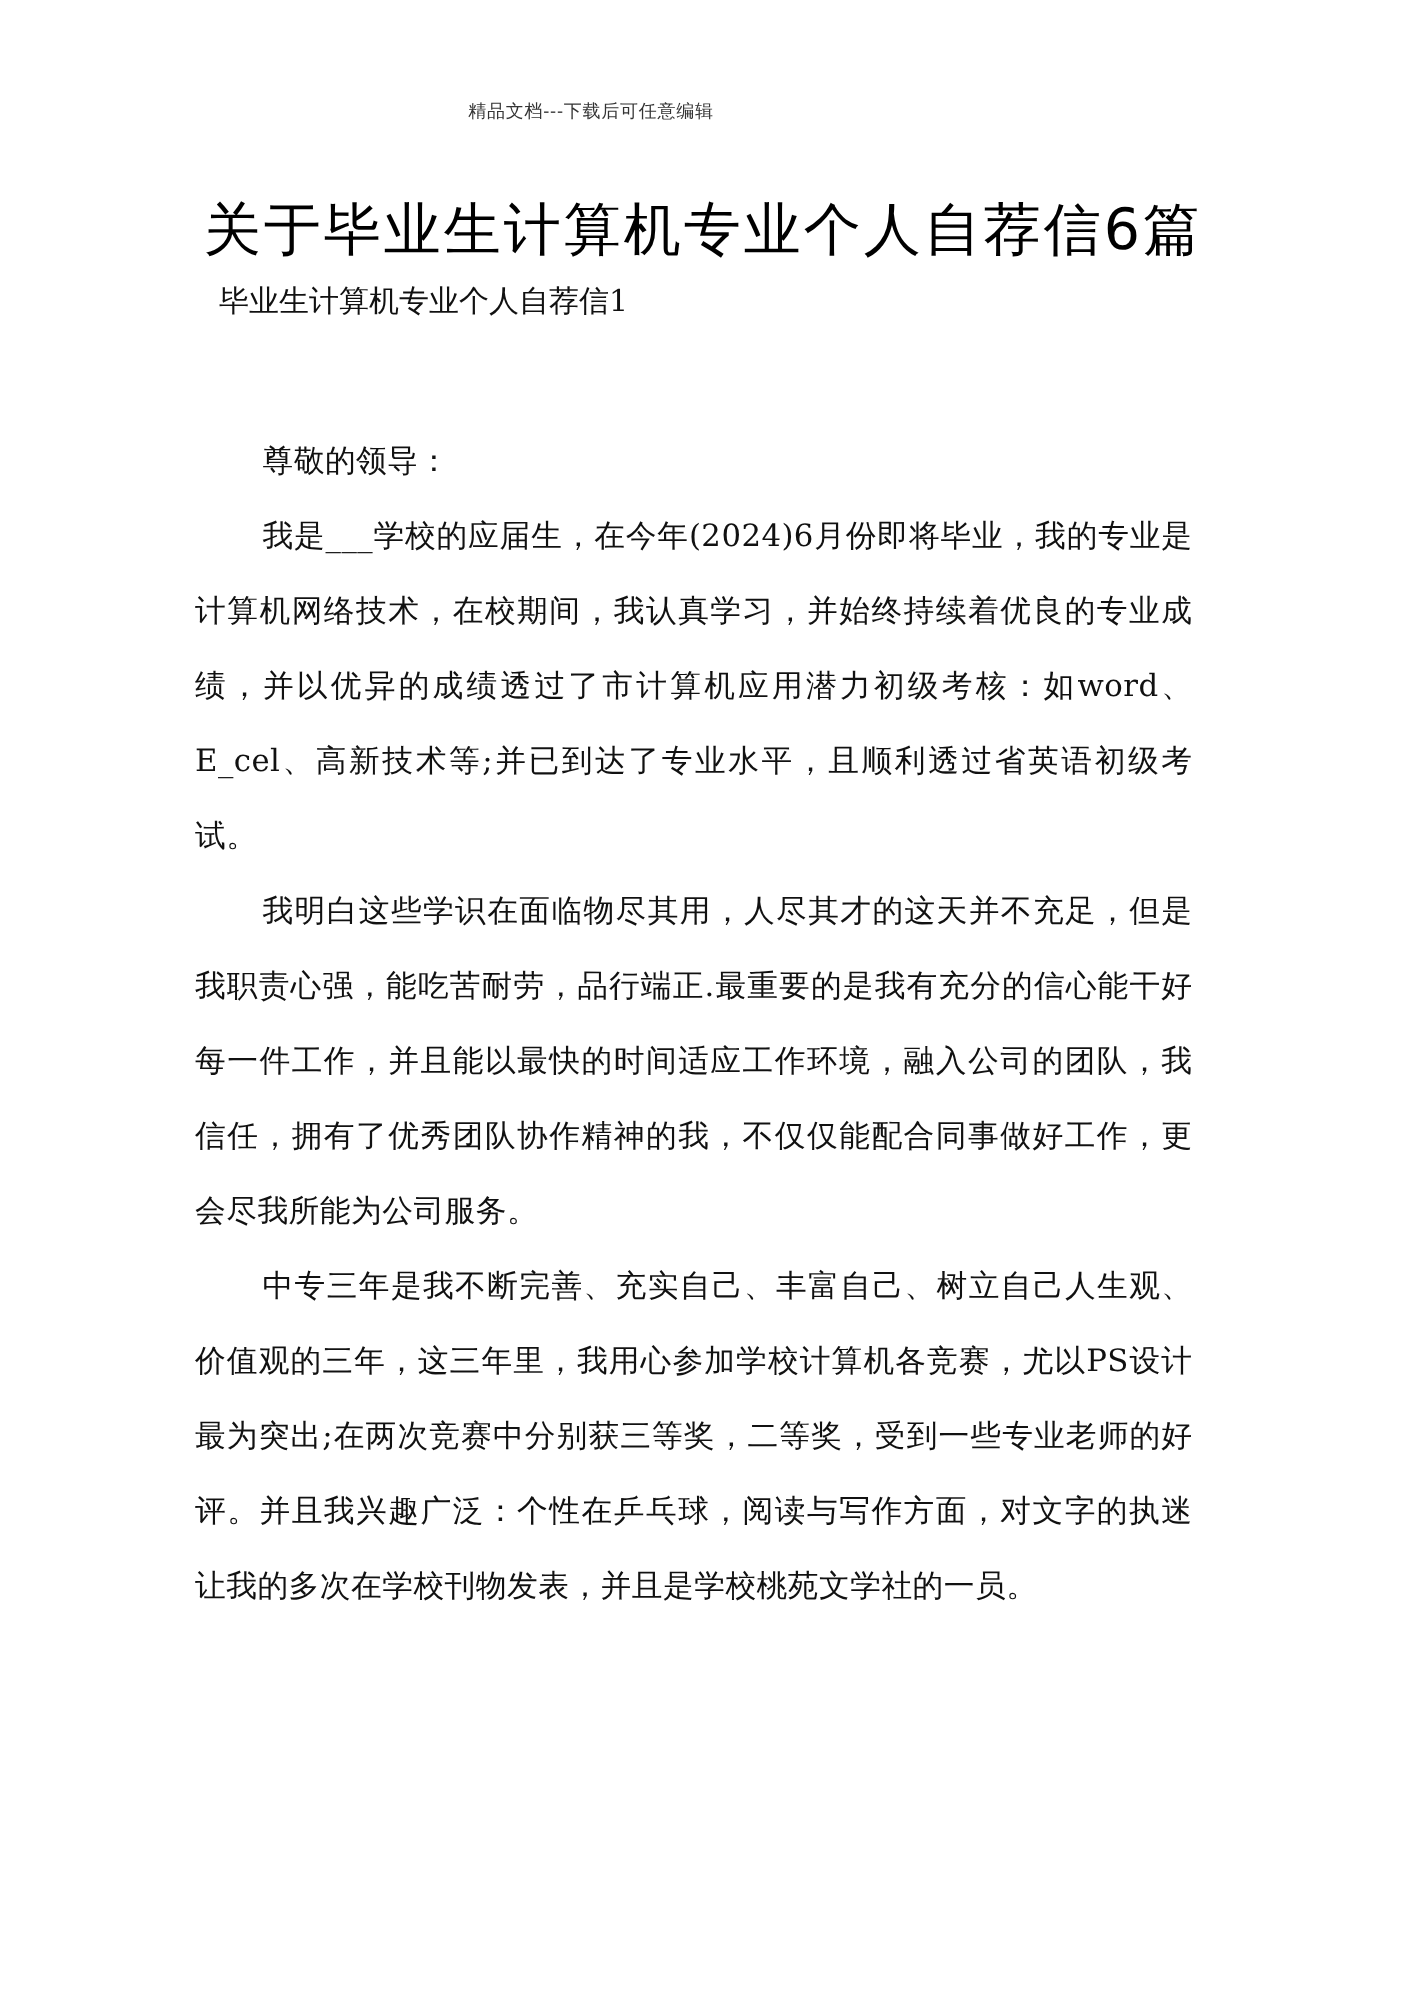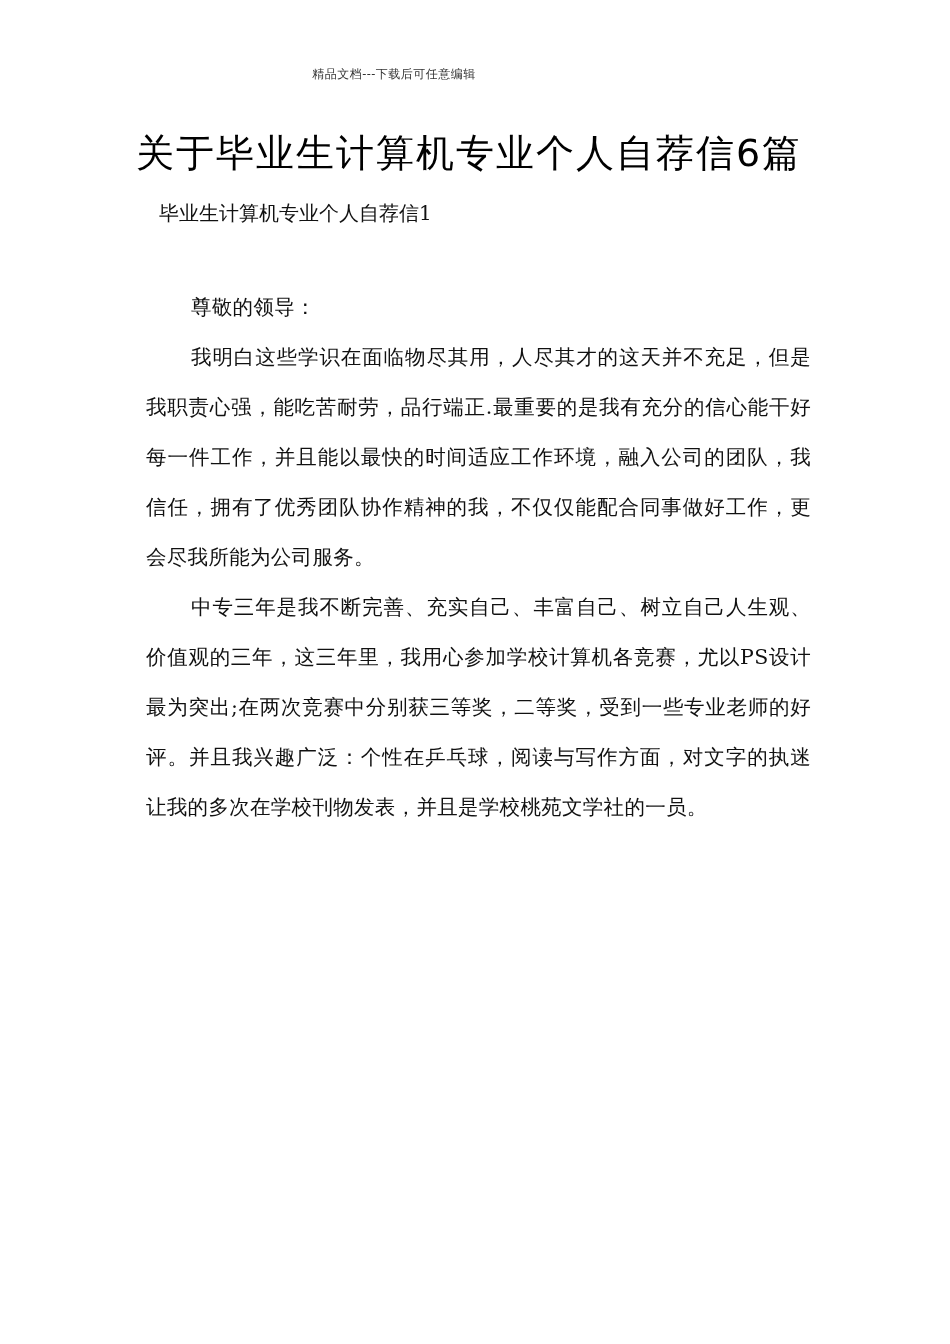--- a/index.html
+++ b/index.html
@@ -37,26 +37,26 @@
       color: #000000;
       letter-spacing: 2px;
       margin: 0;
     }
     .subtitle {
       position: absolute;
       top: 187px;
       left: 146px;
       font-size: 20px;
       color: #111111;
-      margin: 13px;
+      margin: 0;
     }
     .letter-body {
       position: absolute;
       top: 282px;
-      left: 146px;
+      left: 130px;
       width: 665px;
     }
     .para {
       margin: 0;
       font-size: 20.5px;
       line-height: 50px;
       text-align: justify;
       text-justify: inter-character;
       letter-spacing: 0.3px;
     }
@@ -68,15 +68,16 @@
 <body>
 
 <div class="page-header">精品文档---下载后可任意编辑</div>
 
 <h1 class="doc-title">关于毕业生计算机专业个人自荐信6篇</h1>
 
 <p class="subtitle">毕业生计算机专业个人自荐信1</p>
 
 <div class="letter-body">
   <p class="para indent">尊敬的领导：</p>
+  <p class="para indent">我是___学校的应届生，在今年(2024)6月份即将毕业，我的专业是计算机网络技术，在校期间，我认真学习，并始终持续着优良的专业成绩，并以优异的成绩透过了市计算机应用潜力初级考核：如word、E_cel、高新技术等;并已到达了专业水平，且顺利透过省英语初级考试。</p>
   <p class="para indent">我明白这些学识在面临物尽其用，人尽其才的这天并不充足，但是我职责心强，能吃苦耐劳，品行端正.最重要的是我有充分的信心能干好每一件工作，并且能以最快的时间适应工作环境，融入公司的团队，我信任，拥有了优秀团队协作精神的我，不仅仅能配合同事做好工作，更会尽我所能为公司服务。</p>
   <p class="para indent">中专三年是我不断完善、充实自己、丰富自己、树立自己人生观、价值观的三年，这三年里，我用心参加学校计算机各竞赛，尤以PS设计最为突出;在两次竞赛中分别获三等奖，二等奖，受到一些专业老师的好评。并且我兴趣广泛：个性在乒乓球，阅读与写作方面，对文字的执迷让我的多次在学校刊物发表，并且是学校桃苑文学社的一员。</p>
 </div>
 
 </body></html>

